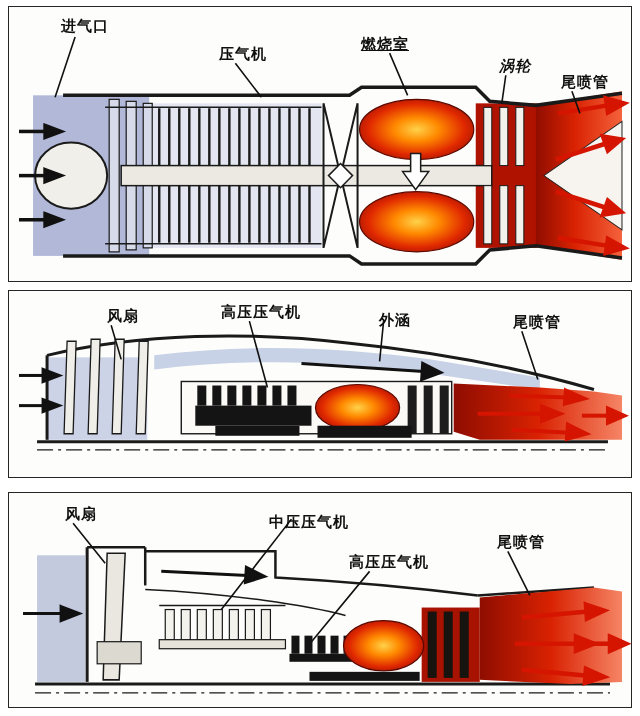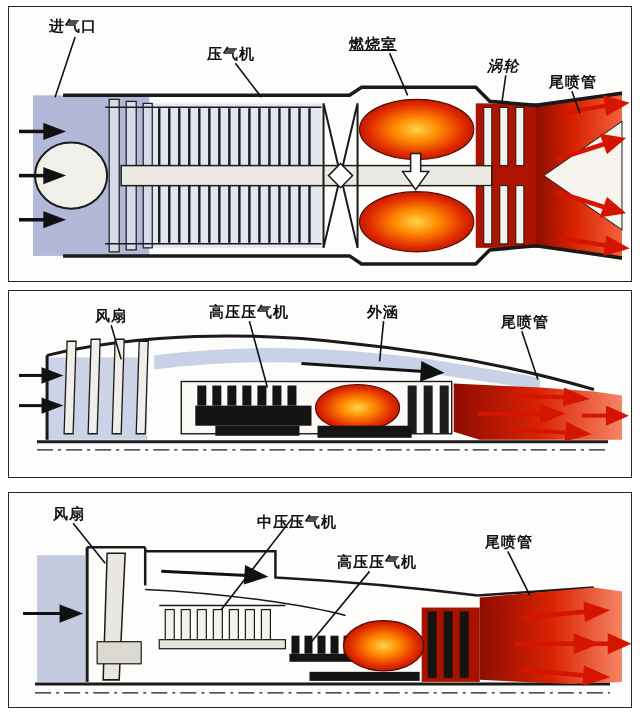--- a/index.html
+++ b/index.html
@@ -6,31 +6,31 @@
   html,body { width:640px; height:716px; background:#ffffff;
     font-family:"DejaVu Sans","Liberation Sans",sans-serif; }
   .page { position:relative; width:640px; height:716px; background:#fff; overflow:hidden; }
   .panel { position:absolute; left:8px; width:624px; background:#fdfdfb;
     border:1.5px solid #262626; }
   #panel-turbojet   { top:6px;   height:276px; }
   #panel-turbofan   { top:290px; height:188px; }
   #panel-threeshaft { top:492px; height:216px; }
   .art { position:absolute; left:0; top:0; width:100%; height:100%; display:block; }
   .label { position:absolute; font-size:15px; font-weight:bold; color:#101010;
-    letter-spacing:1px; white-space:nowrap; z-index:5; }
+    letter-spacing:1px; white-space:nowrap; z-index:5;margin-left:12px; }
   
   .l-intake     { left:40px;  top:10px; }
   .l-compressor { left:198px; top:38px; }
   .l-combustor  { left:340px; top:28px;text-decoration:underline; }
   .l-turbine    { left:478px; top:50px;font-style:italic; }
   .l-nozzle1    { left:540px; top:66px; }
   
   .l-fan2    { left:86px;  top:16px; }
   .l-hpc2    { left:200px; top:12px; }
-  .l-bypass  { left:358px; top:12px; }
+  .l-bypass  { left:358px; top:20px; }
   .l-nozzle2 { left:492px; top:22px; }
   
   .l-fan3    { left:44px;  top:12px; }
   .l-ipc3    { left:248px; top:20px; }
   .l-hpc3    { left:328px; top:60px; }
   .l-nozzle3 { left:476px; top:40px; }
 </style>
 </head>
 <body>
 

